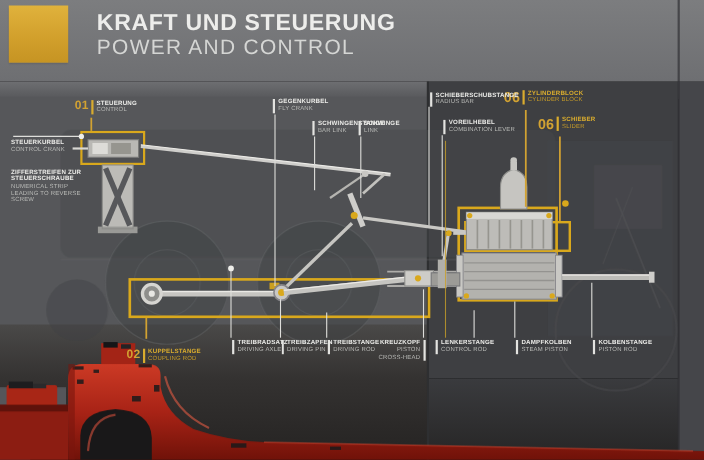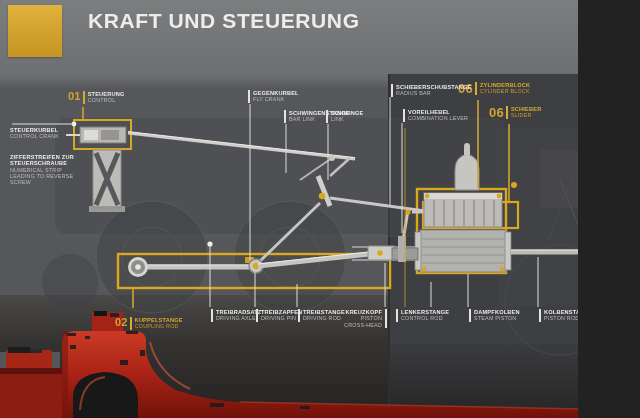--- a/index.html
+++ b/index.html
@@ -1,16 +1,16 @@
 <!DOCTYPE html>
 <html><head>
 <meta charset="utf-8">
 <style>
   html,body{margin:0;padding:0;background:#222;}
-  .stage{position:relative;width:578px;height:418px;overflow:hidden;
+  .stage{position:relative;width:640px;height:418px;overflow:hidden;
          font-family:"Liberation Sans",sans-serif;background:#000000;}
   .stage svg{position:absolute;left:0;top:0;}
   .logo{position:absolute;left:8px;top:5px;width:54px;height:52px;
         background:linear-gradient(180deg,#e0b23c 0%,#d2a02c 55%,#c69423 100%);
         box-shadow:0 1px 2px rgba(0,0,0,.25);}
   .title-de{position:absolute;left:88px;top:9px;font-size:21px;font-weight:700;
         color:#ededeb;letter-spacing:.6px;white-space:nowrap;}
   .title-en{position:absolute;left:88px;top:33px;font-size:19px;font-weight:400;
         color:#d5d6d4;letter-spacing:1.2px;white-space:nowrap;}
   .lbl{position:absolute;line-height:1.15;letter-spacing:.2px;white-space:nowrap;}
@@ -229,20 +229,21 @@
           <rect x="300" y="406" width="10" height="3"></rect>
         <rect x="66" y="333" width="10" height="3"></rect>
           <rect x="126" y="331" width="12" height="3"></rect>
       </g>
       <rect x="62" y="331" width="6" height="87" fill="#7a150d" opacity="0.6"></rect>
     </g>
   </svg>
 
   <div class="logo"></div>
   <div class="title-de">KRAFT UND STEUERUNG</div>
+  <div class="title-en">POWER AND CONTROL</div>
 
   <div class="lbl numrow" style="left:68px;top:91px">
     <span class="num">01</span>
     <div class="bar-left goldbar">
       <div class="de">STEUERUNG</div>
       <div class="en">CONTROL</div>
     </div>
   </div>
 
   <div class="lbl numrow gold" style="left:115px;top:317px">

